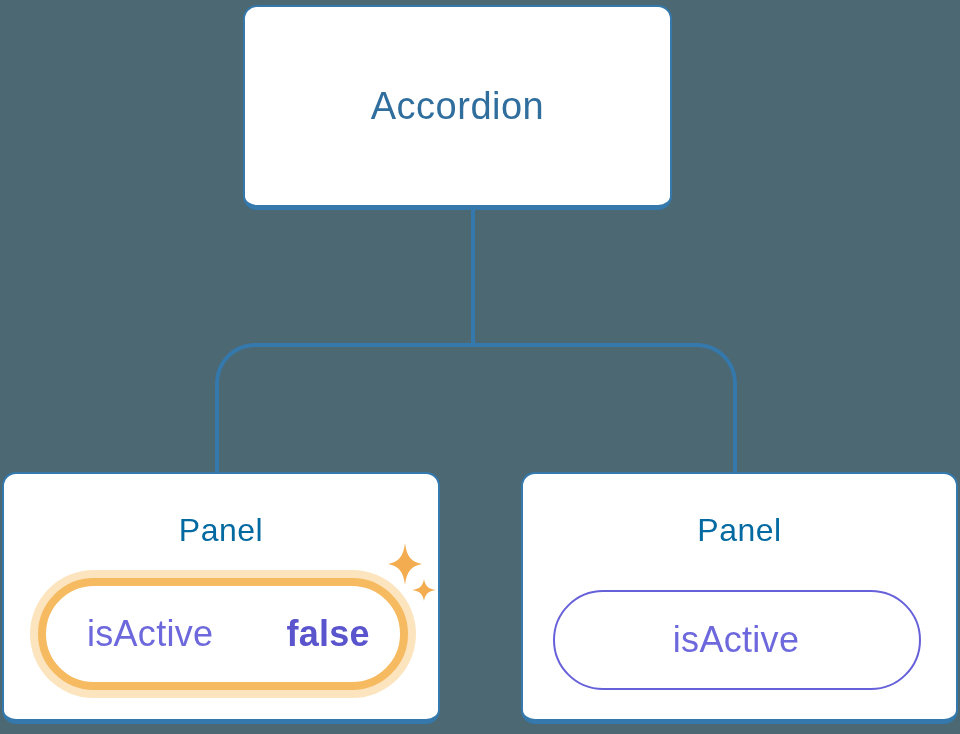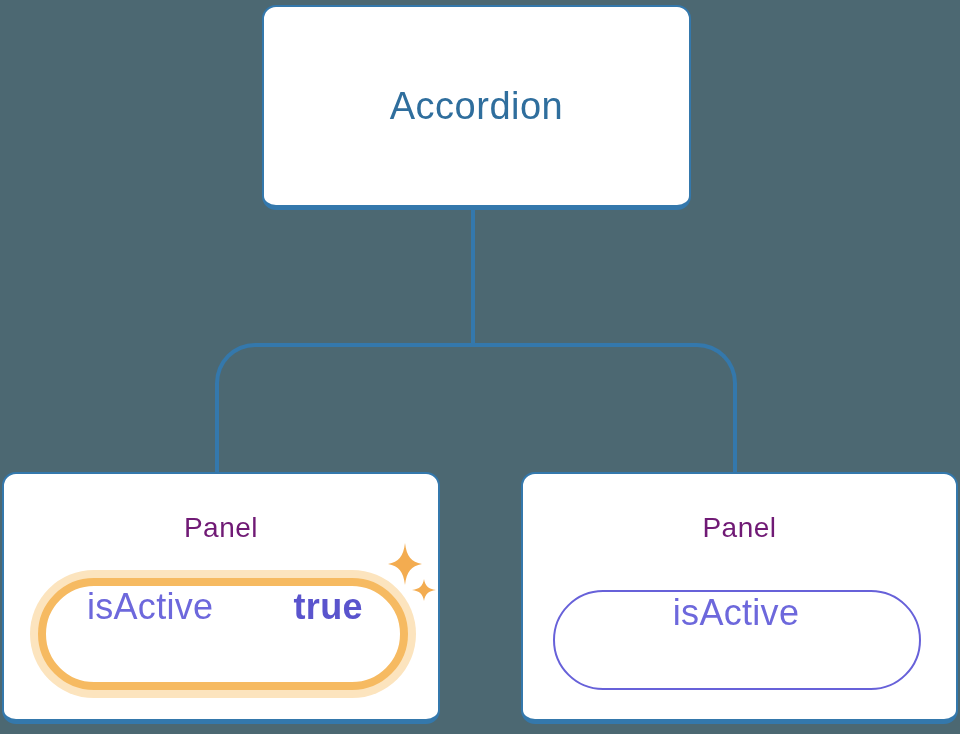--- a/index.html
+++ b/index.html
@@ -13,35 +13,35 @@
   }
   .node {
     position: absolute;
     background: #ffffff;
     border: 2px solid #3478AC;
     border-bottom-width: 5px;
     border-radius: 14px;
     box-sizing: border-box;
   }
   .accordion-node {
-    left: 262px; top: 5px; width: 429px; height: 205px;
+    left: 243px; top: 5px; width: 429px; height: 205px;
     display: flex; align-items: center; justify-content: center;
   }
   .node-label {
     font-size: 38px;
     font-weight: 500;
     color: #2F6E9D;
     letter-spacing: 0.5px;
   }
   .panel-title {
     text-align: center;
     margin-top: 38px;
-    font-size: 28px;
+    font-size: 32px;
     font-weight: 500;
-    color: #701a75;
+    color: #0369a1;
     letter-spacing: 0.5px;
   }
   .connector-stem {
     position: absolute;
     left: 471px; top: 207px; width: 4px; height: 140px;
     background: #3478AC;
   }
   .connector-branch {
     position: absolute;
     left: 215px; top: 343px; width: 522px; height: 129px;
@@ -50,21 +50,21 @@
     border-radius: 40px 40px 0 0;
     box-sizing: border-box;
   }
   .panel-node-left  { left: 2px;   top: 472px; width: 438px; height: 252px; }
   .panel-node-right { left: 521px; top: 472px; width: 437px; height: 252px; }
 
   .pill {
     position: absolute;
     background: #ffffff;
     display: flex;
-    align-items: flex-start;
+    align-items: center;
     box-sizing: border-box;
     overflow: hidden;
   }
   .pill-active {
     left: 38px; top: 578px; width: 370px; height: 112px;
     border: 8px solid #F6BA61;
     border-radius: 70px;
     box-shadow: 0 0 0 8px #FCE4BE;
   }
   .pill-inactive {
@@ -101,21 +101,21 @@
   <div class="connector-stem"></div>
   <div class="connector-branch"></div>
 
   <div class="node panel-node-left">
     <div class="panel-title">Panel</div>
   </div>
 
   <div class="pill pill-active">
     <div class="pill-cell prop">isActive</div>
     <div class="divider-orange"></div>
-    <div class="pill-cell val">true</div>
+    <div class="pill-cell val">false</div>
   </div>
 
   <svg class="sparkles" viewBox="0 0 52 60" xmlns="http://www.w3.org/2000/svg">
     <g fill="#F3AC50">
       <path transform="translate(2,2) scale(0.34,0.42)" d="M50 0C55 32 68 45 100 50C68 55 55 68 50 100C45 68 32 55 0 50C32 45 45 32 50 0Z"></path>
       <path transform="translate(26,38) scale(0.24,0.22)" d="M50 0C55 32 68 45 100 50C68 55 55 68 50 100C45 68 32 55 0 50C32 45 45 32 50 0Z"></path>
     </g>
   </svg>
 
   <div class="node panel-node-right">

